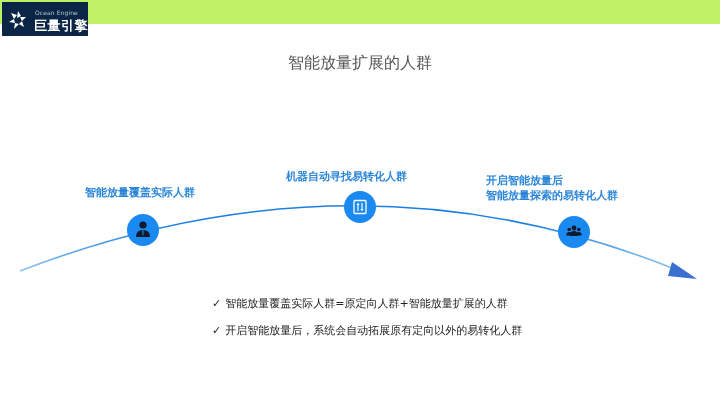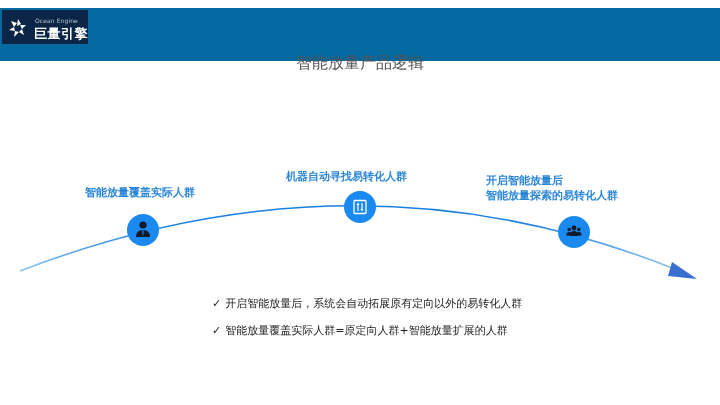--- a/index.html
+++ b/index.html
@@ -1,17 +1,17 @@
 <!DOCTYPE html>
 <html><head>
 <meta charset="utf-8">
 <style>
   html,body{margin:0;padding:0;}
   body{width:720px;height:405px;position:relative;overflow:hidden;background:#ffffff;font-family:"DejaVu Sans","Liberation Sans",sans-serif;}
-  .header{position:absolute;left:0;top:8px;width:720px;height:53px;background:#0369a1;}
+  .header{position:absolute;left:0;top:0;width:720px;height:24px;background:#bef264;}
   .logo{position:absolute;left:2px;top:2px;width:86px;height:34px;background:#0a2545;}
   .logo-mark{position:absolute;left:6px;top:8px;width:20px;height:20px;}
   .logo-en{position:absolute;left:33px;top:7px;font-size:6px;color:#b9c4d2;letter-spacing:0.1px;white-space:nowrap;}
   .logo-cn{position:absolute;left:32px;top:15px;font-size:13px;color:#ffffff;font-weight:bold;letter-spacing:0.5px;white-space:nowrap;}
   .title{position:absolute;left:0;width:720px;top:53px;text-align:center;font-size:16px;color:#555555;}
   .label{position:absolute;font-size:11px;color:#2c86d8;white-space:nowrap;line-height:15px;font-weight:bold;}
   .node{position:absolute;width:32px;height:32px;border-radius:50%;background:#1a89f0;}
   .node svg{position:absolute;left:0;top:0;}
   .curve{position:absolute;left:0;top:0;}
   .notes{position:absolute;left:212px;top:297px;}
@@ -31,21 +31,21 @@
         <path d="M6 19 L7 13 L11 14 Z"></path>
         <path d="M1 12 L6 9 L7 13 Z"></path>
         <path d="M3 3 L9 5 L6 9 Z"></path>
       </g>
     </svg>
     <span class="logo-en">Ocean Engine</span>
     <span class="logo-cn">巨量引擎</span>
   </div>
 </div>
 
-<div class="title">智能放量产品逻辑</div>
+<div class="title">智能放量扩展的人群</div>
 
 <svg class="curve" width="720" height="405" viewBox="0 0 720 405">
   <defs>
     <linearGradient id="arcGrad" x1="0" y1="0" x2="1" y2="0">
       <stop offset="0" stop-color="#8cc3f2"></stop>
       <stop offset="0.2" stop-color="#1a7fe0"></stop>
       <stop offset="0.75" stop-color="#1a7fe0"></stop>
       <stop offset="1" stop-color="#8cc3f2"></stop>
     </linearGradient>
   </defs>
@@ -83,18 +83,18 @@
     <path d="M12 20 Q12 15 16 15 Q20 15 20 20 Z" fill="#111a2a"></path>
     <circle cx="11.2" cy="13.5" r="1.8" fill="#111a2a"></circle>
     <path d="M8.3 19.5 Q8.3 16 11.2 16 Q13 16 13.4 17 L12.6 19.5 Z" fill="#111a2a"></path>
     <circle cx="20.8" cy="13.5" r="1.8" fill="#111a2a"></circle>
     <path d="M23.7 19.5 Q23.7 16 20.8 16 Q19 16 18.6 17 L19.4 19.5 Z" fill="#111a2a"></path>
   </svg>
 </div>
 
 <div class="notes">
   <div class="note">
-    <span class="check">✓</span><span>开启智能放量后，系统会自动拓展原有定向以外的易转化人群</span>
+    <span class="check">✓</span><span>智能放量覆盖实际人群=原定向人群+智能放量扩展的人群</span>
   </div>
   <div class="note">
-    <span class="check">✓</span><span>智能放量覆盖实际人群=原定向人群+智能放量扩展的人群</span>
+    <span class="check">✓</span><span>开启智能放量后，系统会自动拓展原有定向以外的易转化人群</span>
   </div>
 </div>
 
 </body></html>

